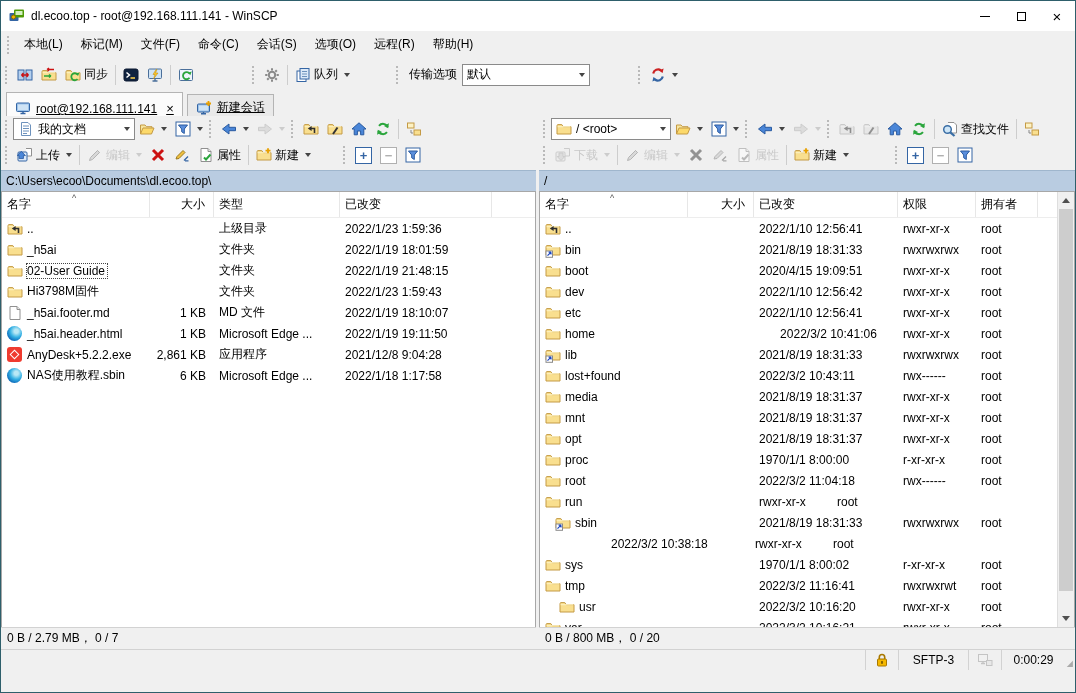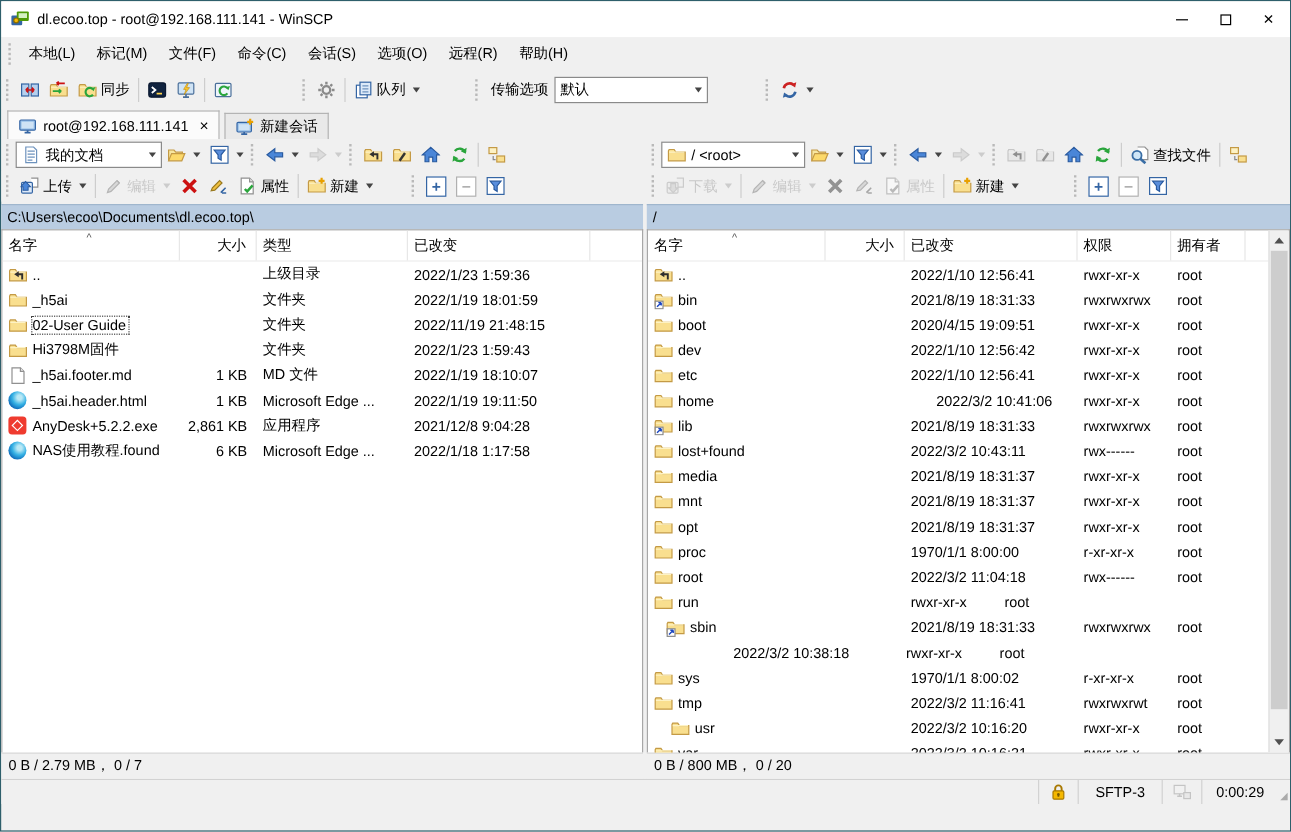--- a/index.html
+++ b/index.html
@@ -36,21 +36,21 @@
 
   
   .toolbar{height:33px;background:#f0f0f0;display:flex;align-items:center;padding-left:2px;}
   .tb-btn{height:26px;display:inline-flex;align-items:center;padding:0 4px;border-radius:2px;gap:3px;}
   .combo{background:#fff;border:1px solid #8a8a8a;height:22px;display:inline-flex;align-items:center;padding:0 2px 0 4px;gap:4px;}
   .combo .caret-zone{width:14px;align-self:stretch;display:flex;align-items:center;justify-content:center;}
   .combo-label{white-space:nowrap;}
 
   
   .tabbar{height:25px;background:#f0f0f0;display:flex;align-items:flex-end;padding-left:5px;}
-  .stab{height:24px;display:inline-flex;align-items:center;gap:5px;padding:0 8px;border:1px solid #b4b4b4;border-bottom:none;background:#fbfbfb;}
+  .stab{height:24px;display:inline-flex;align-items:flex-end;gap:5px;padding:0 8px;border:1px solid #b4b4b4;border-bottom:none;background:#fbfbfb;text-decoration:underline;}
   .stab.inactive{background:#e9e9e9;height:22px;}
   .stab .closex{font-size:13px;margin-left:4px;}
 
   
   .panels{display:flex;height:533px;}
   .panel{display:flex;flex-direction:column;}
   .panel.left{width:535px;}
   .panel.right{width:536px;}
   .pdivider{width:3px;background:#f0f0f0;}
   .ptoolbar{height:26px;display:flex;align-items:center;background:#f0f0f0;padding-left:2px;}
@@ -500,21 +500,21 @@
               </span>
               <span class="fname focus">02-User Guide</span>
             </div>
             <div class="fcell num" style="width: 64px;">
               <span></span>
             </div>
             <div class="fcell" style="width: 126px;">
               <span>文件夹</span>
             </div>
             <div class="fcell" style="width: 152px;">
-              <span>2022/11/19 21:48:15</span>
+              <span>2022/1/19 21:48:15</span>
             </div>
           </div>
           <div class="frow">
             <div class="fcell" style="width: 148px;">
               <span class="i16">
                 <svg width="16" height="16" viewBox="0 0 16 16">
                   <path d="M1 4.7 L1 13 L15 13 L15 5.7 L7.2 5.7 L5.8 3.6 L1.6 3.6 Z" fill="#f9df8f" stroke="#c49a45"></path>
                   <path d="M1.6 5.7 L14.4 5.7" stroke="#fdf2c4" fill="none"></path>
                 </svg>
               </span>
@@ -576,21 +576,21 @@
             <div class="fcell" style="width: 126px;">
               <span>应用程序</span>
             </div>
             <div class="fcell" style="width: 152px;">
               <span>2021/12/8 9:04:28</span>
             </div>
           </div>
           <div class="frow">
             <div class="fcell" style="width: 148px;">
               <span class="edge-dot"></span>
-              <span class="fname">NAS使用教程.found</span>
+              <span class="fname">NAS使用教程.sbin</span>
             </div>
             <div class="fcell num" style="width: 64px;">
               <span>6 KB</span>
             </div>
             <div class="fcell" style="width: 126px;">
               <span>Microsoft Edge ...</span>
             </div>
             <div class="fcell" style="width: 152px;">
               <span>2022/1/18 1:17:58</span>
             </div>

